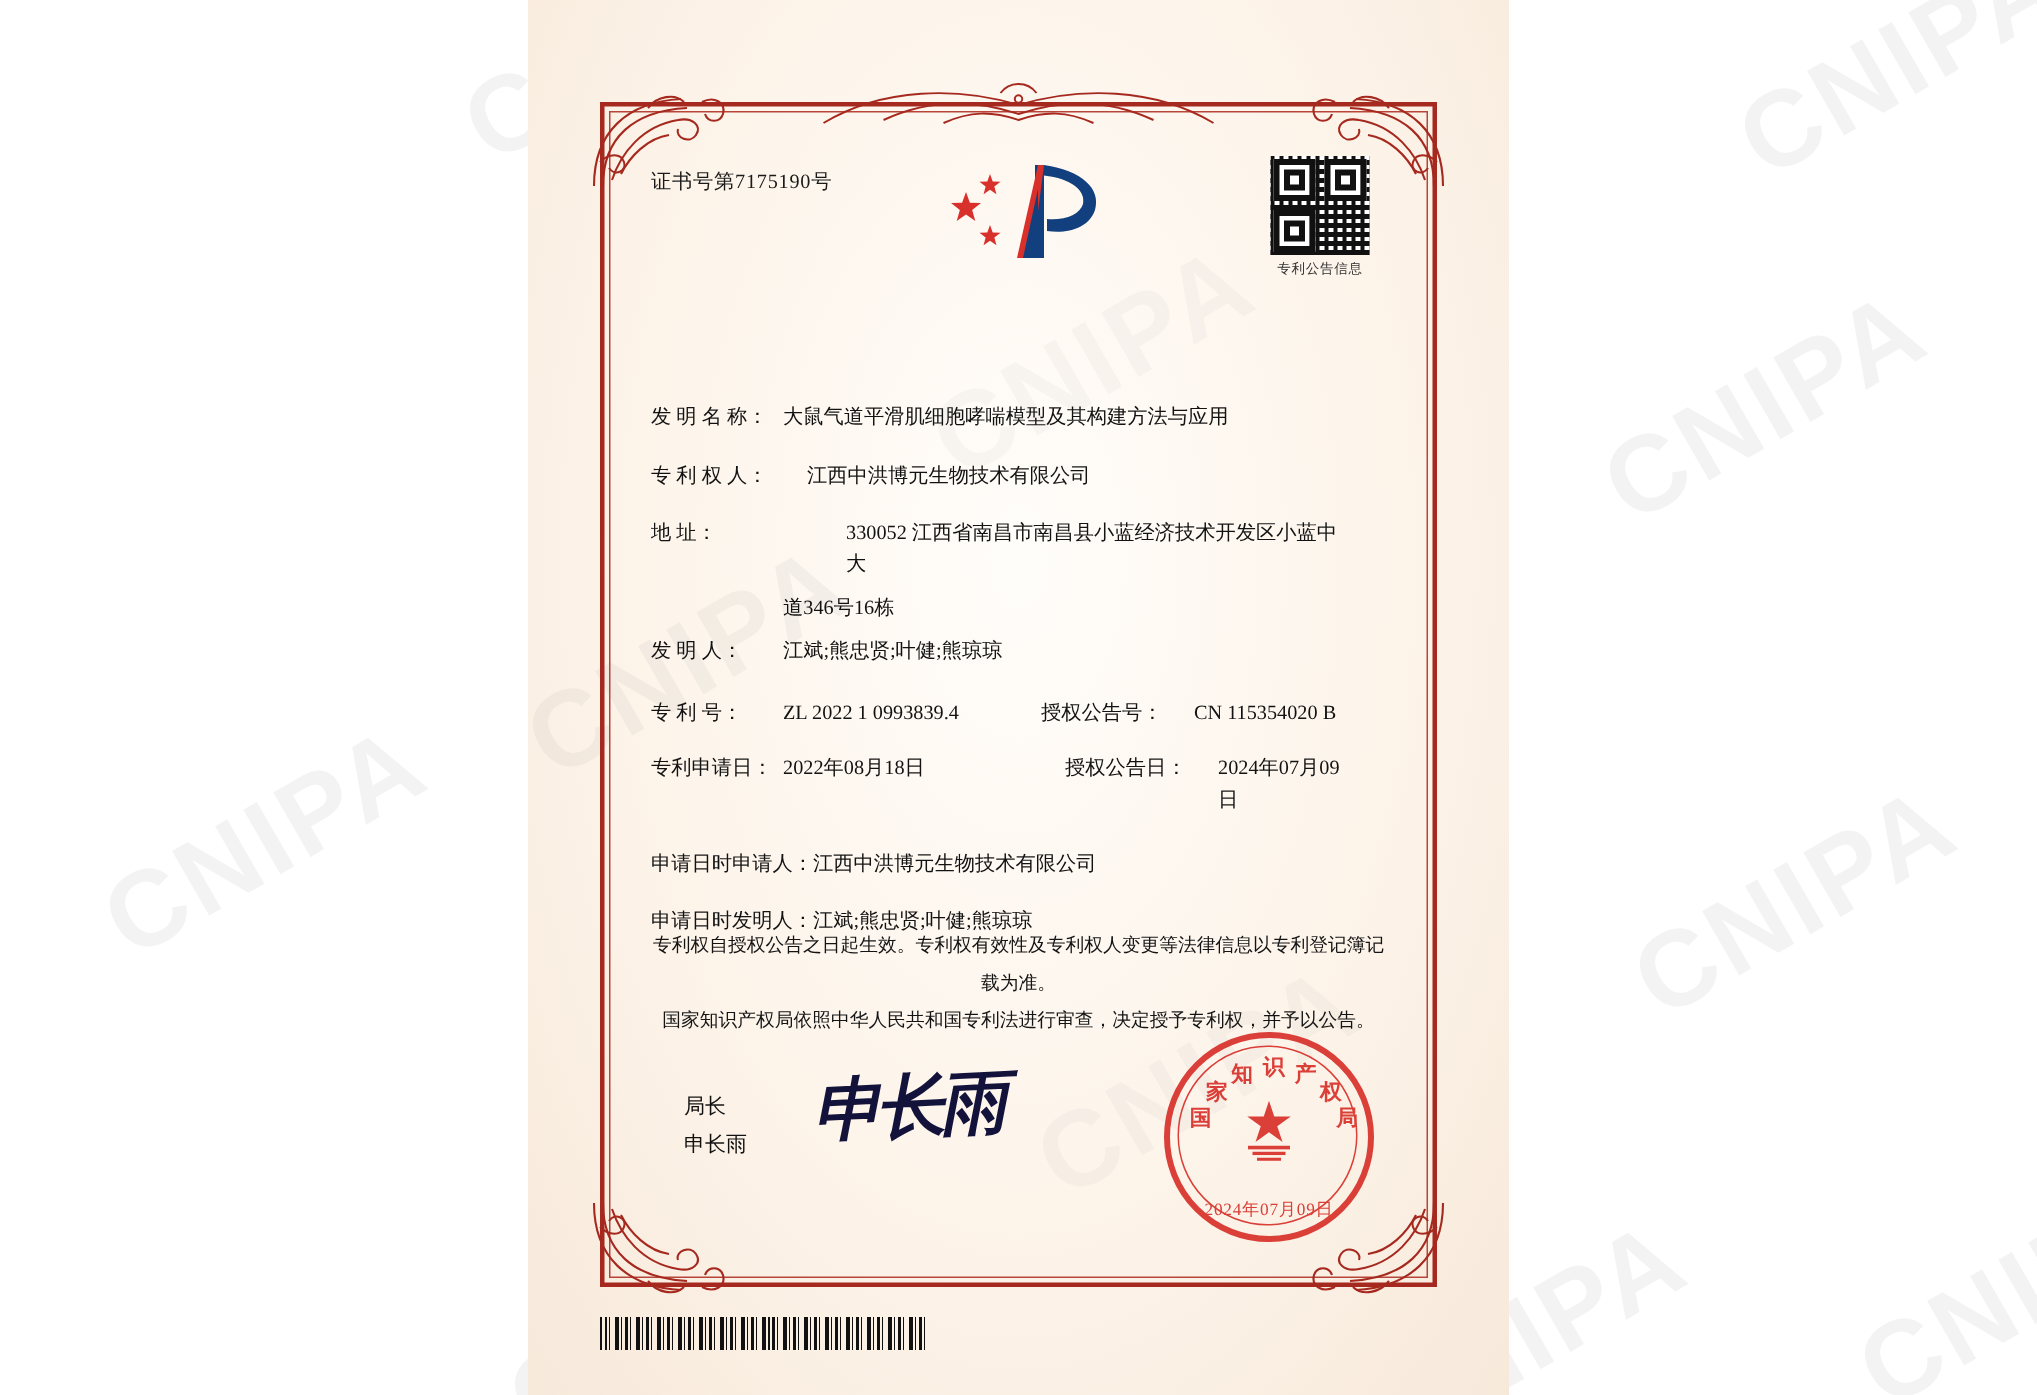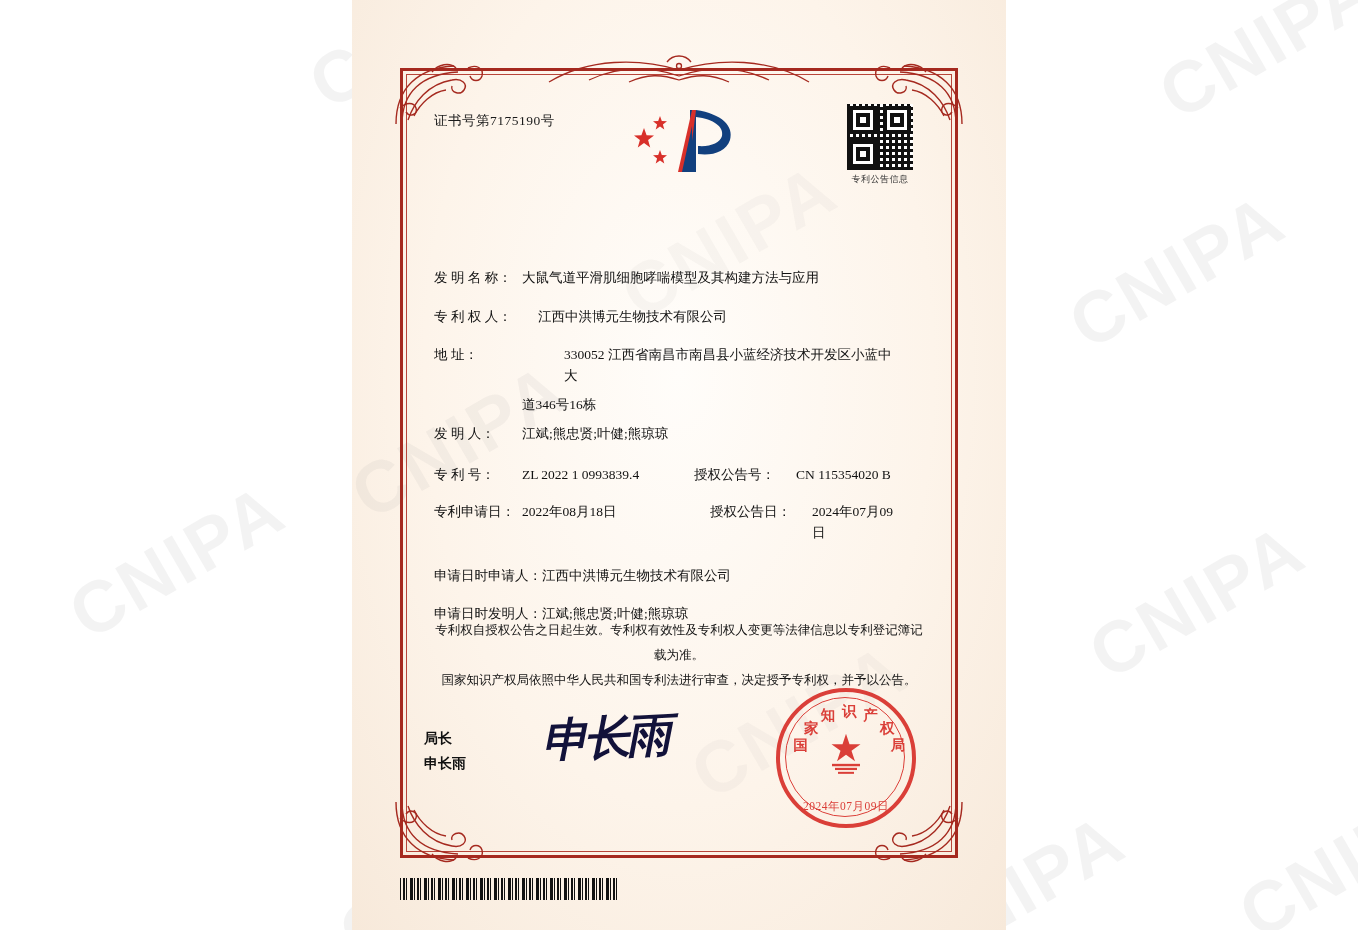--- a/index.html
+++ b/index.html
@@ -206,24 +206,24 @@
     width: 490px;
     font-size: 12.5px;
     line-height: 2.0;
     color: #141414;
     text-align: center;
   }
 
   
   .sig-block {
     position: absolute;
-    left: 72px;
+    left: 104px;
     top: 726px;
     font-size: 14px;
-    font-weight: bold;
+    font-weight: normal;
     line-height: 1.8;
     color: #111;
   }
   .handwriting {
     position: absolute;
     left: 190px;
     top: 706px;
     width: 180px;
     height: 70px;
     color: #12123a;

